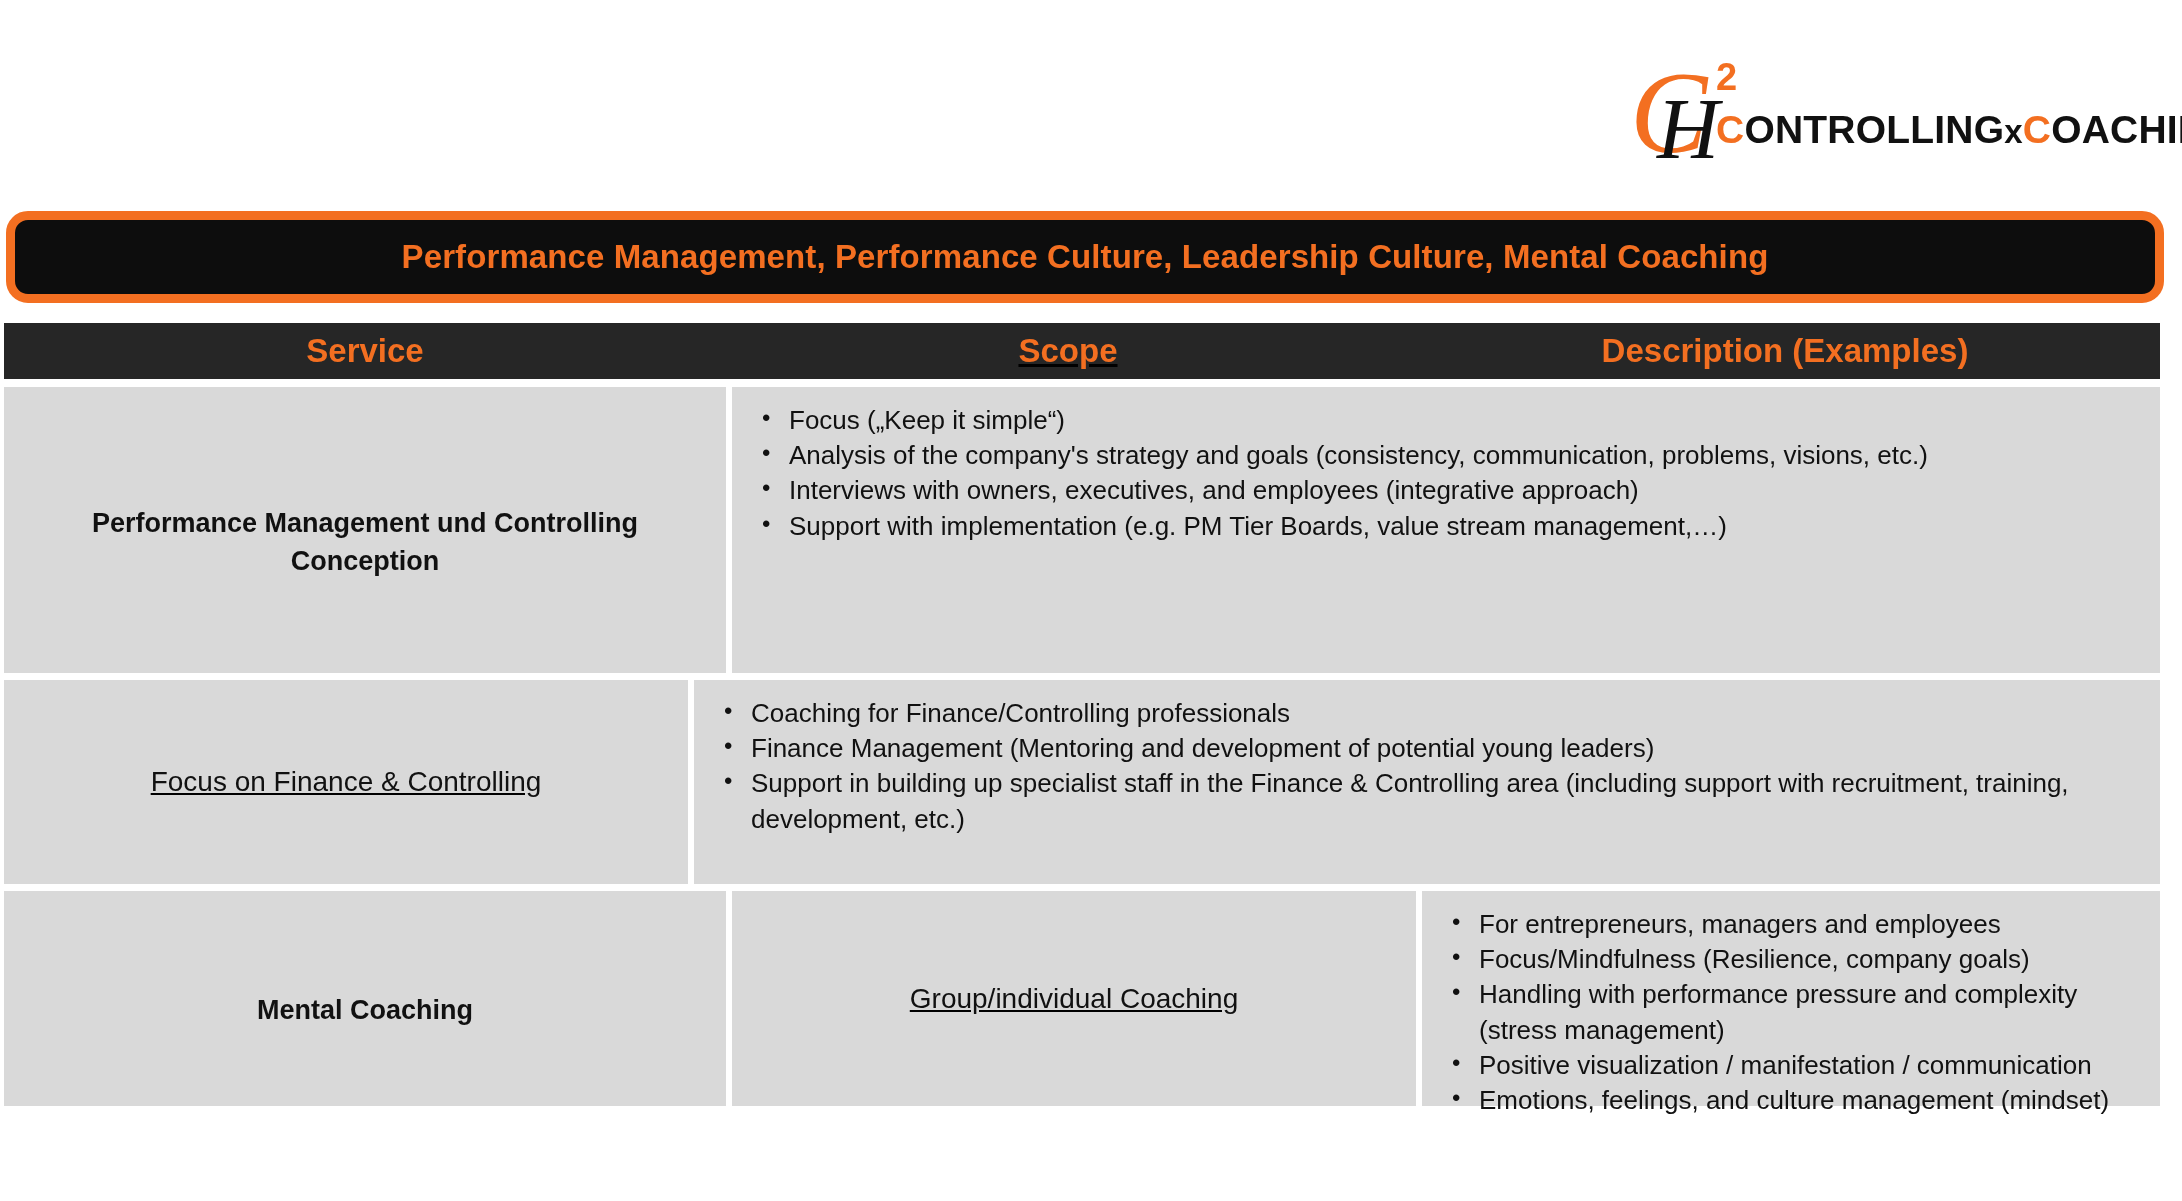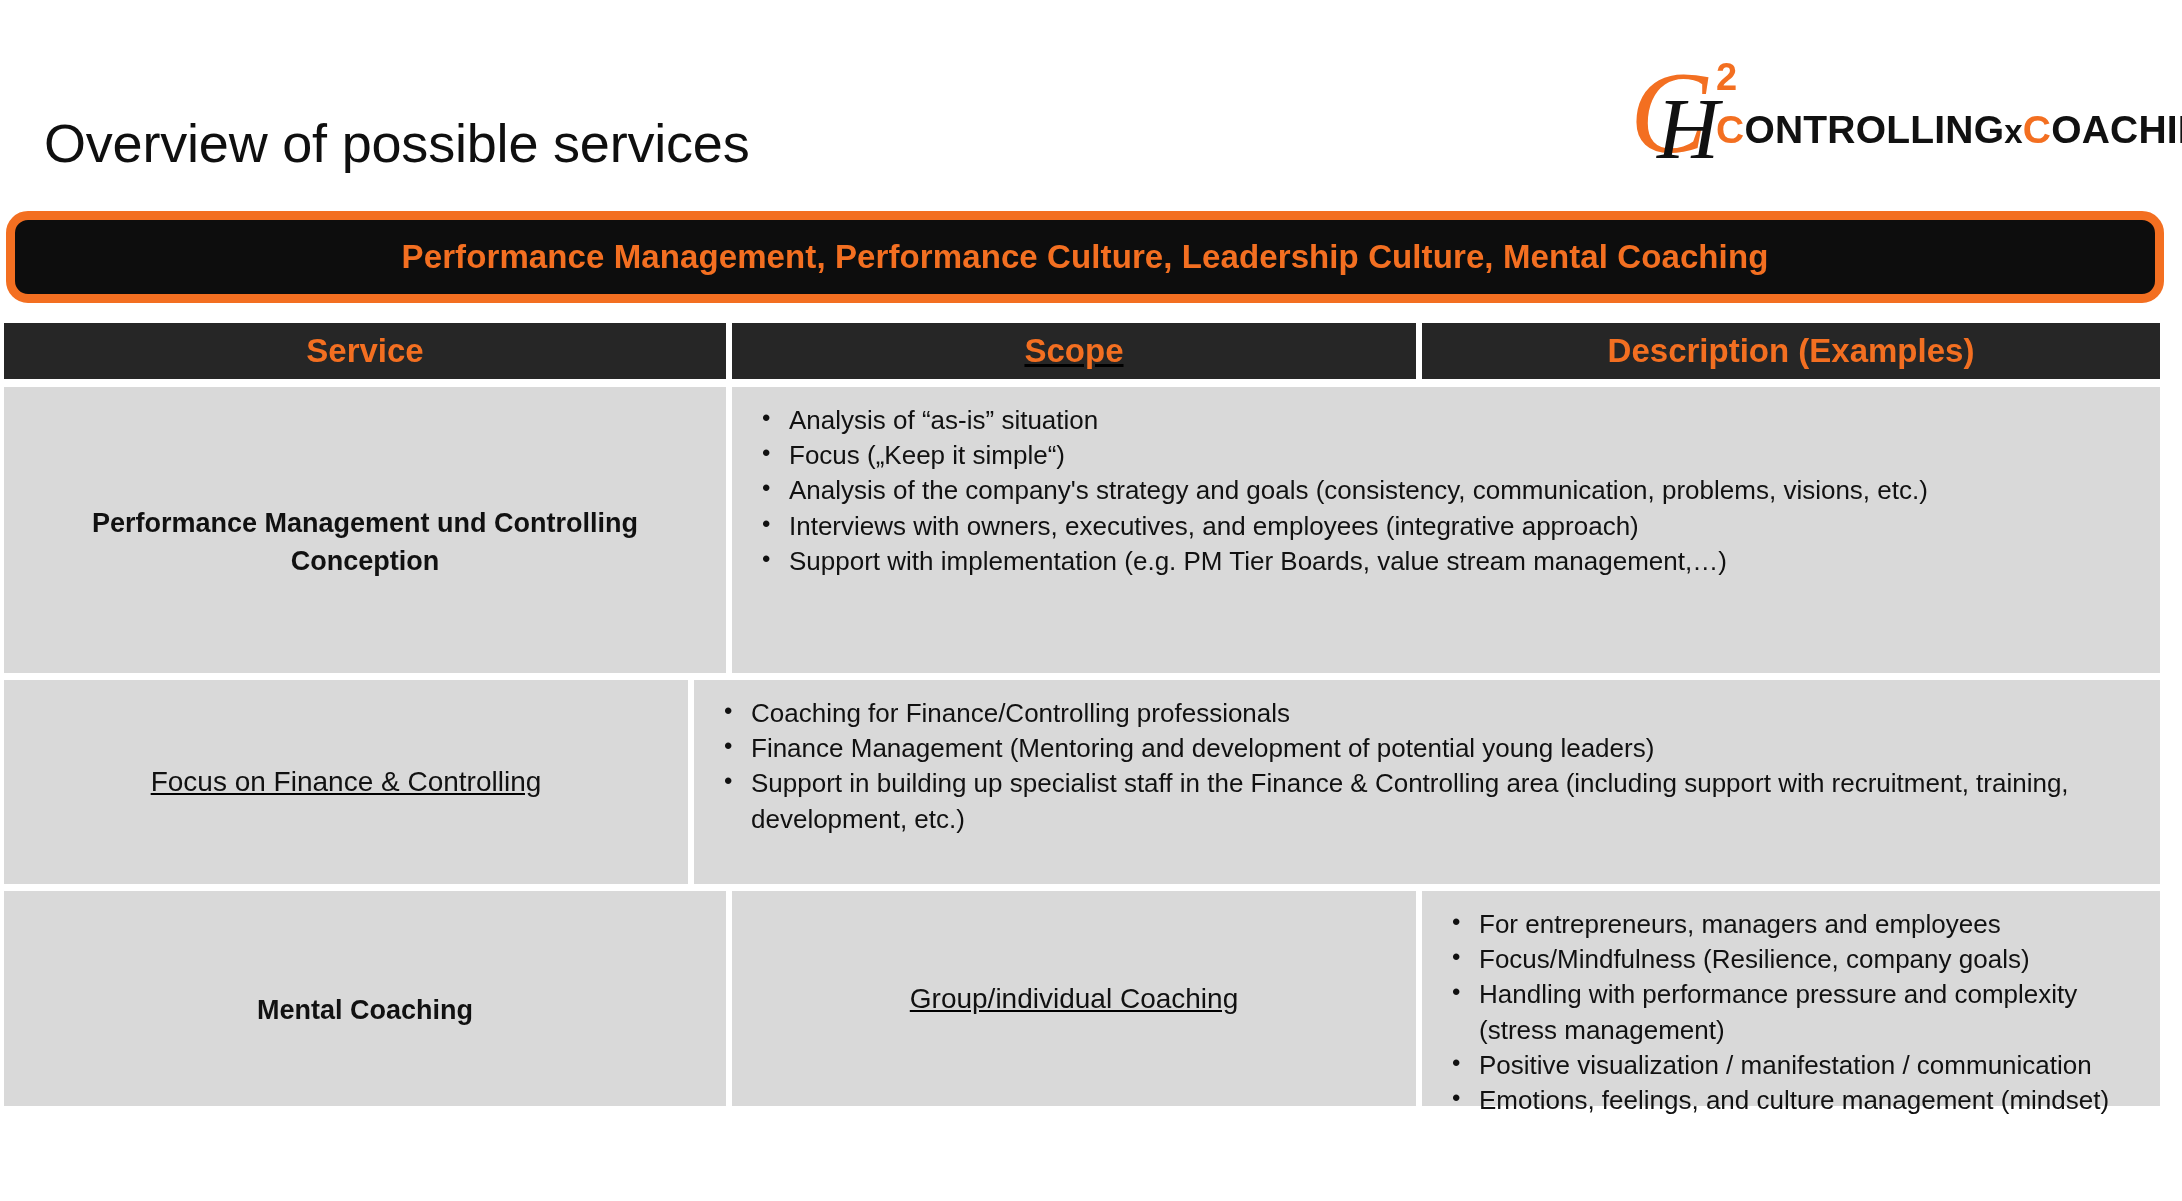--- a/index.html
+++ b/index.html
@@ -117,21 +117,20 @@
   
   .table {
     position: absolute;
     left: 4px;
     top: 323px;
     width: 2156px;
   }
 
   .thead {
     display: flex;
-    gap: 6px;
     height: 56px;
   }
   .th {
     background: #262626;
     display: flex;
     align-items: center;
     justify-content: center;
   }
   .th span {
     font-size: 33px;
@@ -198,21 +197,20 @@
 
   .row-1 { height: 286px; }
   .row-2 { height: 204px; }
   .row-3 { height: 215px; }
 </style>
 </head>
 <body>
 
 <div class="slide">
 
-  <div class="slide-title">Overview of possible services</div>
 
   <div class="logo">
     <div class="logo-mark">
       <span class="logo-c">C</span>
       <span class="logo-sup">2</span>
       <span class="logo-h">H</span>
     </div>
     <div class="logo-wordmark"><span class="o">C</span><span>ONTROLLING</span><span class="x">x</span><span class="o">C</span><span>OACHING</span></div>
   </div>
 
@@ -235,21 +233,20 @@
     </div>
 
     <div class="tbody">
 
       <div class="trow row-1">
         <div class="td td-center col-service">
           <span class="cell-service">Performance Management und Controlling Conception</span>
         </div>
         <div class="td td-desc col-desc">
           <ul class="bullets">
-            <li>Analysis of “as-is” situation</li>
             <li>Focus („Keep it simple“)</li>
             <li>Analysis of the company's strategy and goals (consistency, communication, problems, visions, etc.)</li>
             <li>Interviews with owners, executives, and employees (integrative approach)</li>
             <li>Support with implementation (e.g. PM Tier Boards, value stream management,…)</li>
           </ul>
         </div>
       </div>
 
       <div class="trow row-2">
         <div class="td td-center col-scope">

